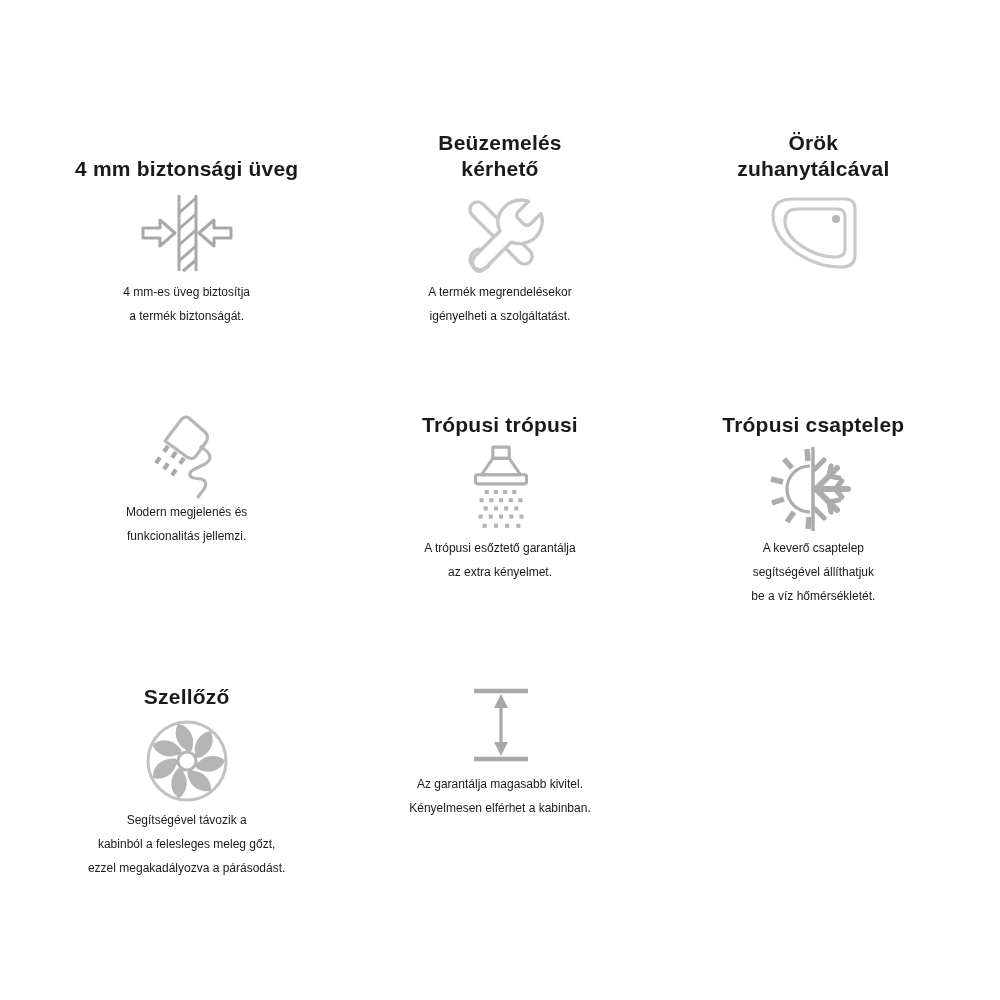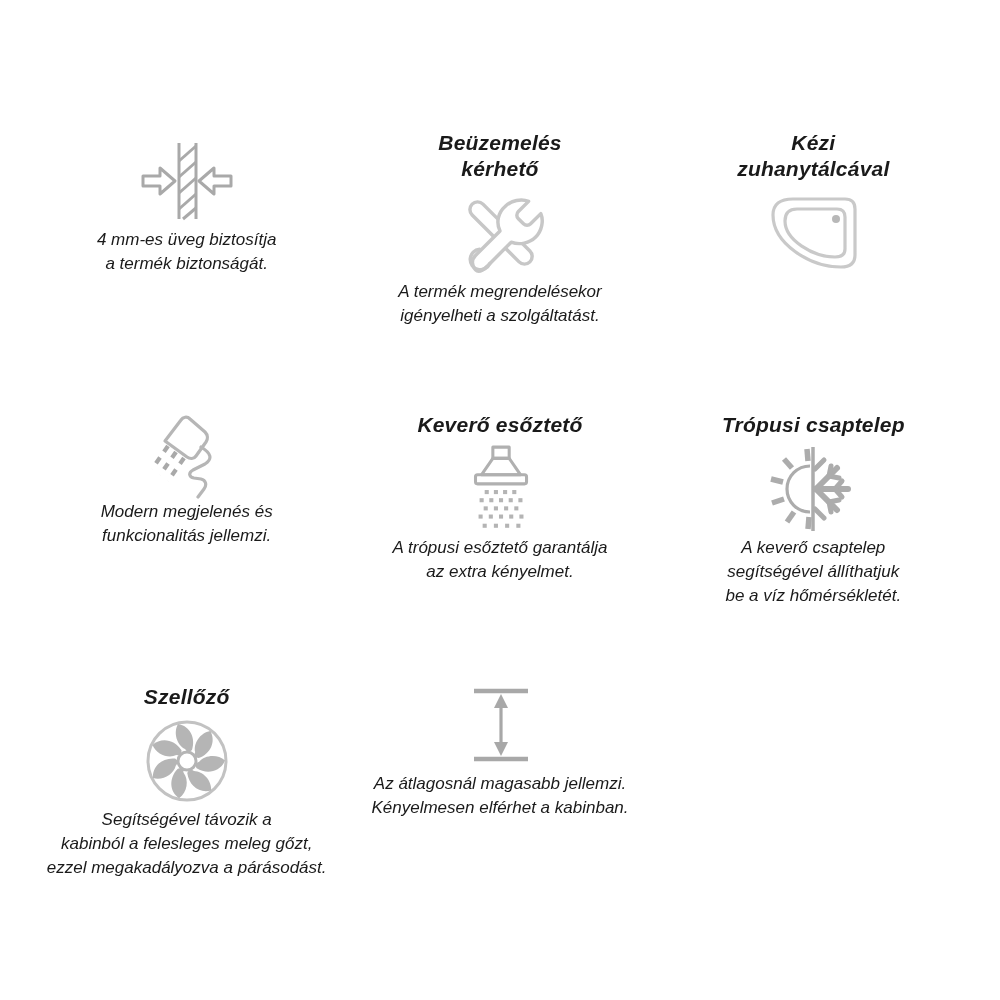--- a/index.html
+++ b/index.html
@@ -4,40 +4,41 @@
 <style>
   html,body{margin:0;padding:0;background:#ffffff;}
   .page{
     position:relative;width:1000px;height:1000px;background:#ffffff;
     font-family:"Liberation Sans", sans-serif;color:#1a1a1a;overflow:hidden;
   }
   .features{
     position:absolute;left:30px;top:130px;width:940px;
     display:grid;grid-template-columns:repeat(3,1fr);grid-auto-rows:272px;
   }
-  .cell{display:flex;flex-direction:column;align-items:center;text-align:center;font-style:italic;}
+  .cell{display:flex;flex-direction:column;align-items:center;text-align:center;}
   .title{
     font-weight:bold;font-size:21px;line-height:26px;white-space:pre-line;
     display:flex;align-items:flex-end;justify-content:center;letter-spacing:0.2px;
   }
   .r1 .title{height:52px;}
   .r2 .title,.r3 .title{height:36px;}
   .iconbox{height:86px;margin-top:8px;display:flex;align-items:center;justify-content:center;}
   .desc{
-    font-size:17px;line-height:24px;white-space:pre-line;margin-top:4px;
+    font-size:12px;line-height:24px;white-space:pre-line;margin-top:4px;
     width:max-content;max-width:380px;
   }
 </style>
 </head>
 <body>
 
 <div class="page">
   <div class="features">
 
     <div class="cell r1">
+      <div class="title">4 mm biztonsági üveg</div>
       <div class="iconbox">
         <svg width="98" height="80" viewBox="0 0 96 80">
           <g fill="none" stroke="#a9a9a9" stroke-width="3">
             <line x1="40" y1="2" x2="40" y2="78"></line>
             <line x1="57" y1="2" x2="57" y2="78"></line>
             <line x1="40" y1="20" x2="57" y2="5"></line>
             <line x1="40" y1="36" x2="57" y2="21"></line>
             <line x1="40" y1="52" x2="57" y2="37"></line>
             <line x1="40" y1="68" x2="57" y2="53"></line>
             <line x1="44" y1="78" x2="57" y2="67"></line>
@@ -73,21 +74,21 @@
                      C32 76 27 79 24 76 Z"></path>
             <path d="M38 70 a10 10 0 1 1 -10 -14" fill="none"></path>
           </g>
         </svg>
       </div>
       <div class="desc">A termék megrendelésekor
 igényelheti a szolgáltatást.</div>
     </div>
 
     <div class="cell r1">
-      <div class="title">Kézi
+      <div class="title">Örök
 zuhanytálcával</div>
       <div class="iconbox">
         <svg width="98" height="80" viewBox="0 0 96 80">
           <g fill="none" stroke="#c9c9c9" stroke-width="3.2">
             <path d="M28 6 H80 Q90 6 90 16 V62 Q90 74 76 74 C44 74 8 50 8 22 Q8 6 28 6 Z"></path>
             <path d="M32 16 H72 Q80 16 80 24 V56 Q80 64 70 64 C48 64 20 47 20 28 Q20 16 32 16 Z"></path>
           </g>
           <circle cx="71" cy="26" r="4" fill="#b8b8b8"></circle>
         </svg>
       </div>
@@ -105,21 +106,21 @@
             <line x1="37" y1="45" x2="21" y2="68"></line>
             <line x1="45" y1="51" x2="29" y2="74"></line>
           </g>
         </svg>
       </div>
       <div class="desc">Modern megjelenés és
 funkcionalitás jellemzi.</div>
     </div>
 
     <div class="cell r2">
-      <div class="title">Keverő esőztető</div>
+      <div class="title">Trópusi trópusi</div>
       <div class="iconbox">
         <svg width="98" height="90" viewBox="0 0 96 88">
           <g fill="none" stroke="#b0b0b0" stroke-width="3" stroke-linejoin="round">
             <rect x="41" y="3" width="16" height="11"></rect>
             <path d="M41 14 L30 30 H68 L57 14 Z"></path>
             <rect x="24" y="30" width="50" height="9" rx="2"></rect>
           </g>
           <g fill="#b4b4b4">
             <rect x="33" y="45" width="4" height="4"></rect>
               <rect x="42" y="45" width="4" height="4"></rect>
@@ -216,18 +217,18 @@
             <line x1="22" y1="6" x2="76" y2="6" stroke-width="4.5"></line>
             <line x1="22" y1="74" x2="76" y2="74" stroke-width="4.5"></line>
             <line x1="49" y1="16" x2="49" y2="64" stroke-width="3.2"></line>
           </g>
           <g fill="#a8a8a8">
             <path d="M49 9 L42 23 H56 Z"></path>
             <path d="M49 71 L42 57 H56 Z"></path>
           </g>
         </svg>
       </div>
-      <div class="desc">Az átlagosnál magasabb jellemzi.
+      <div class="desc">Az garantálja magasabb kivitel.
 Kényelmesen elférhet a kabinban.</div>
     </div>
 
   </div>
 </div>
 
 </body></html>

